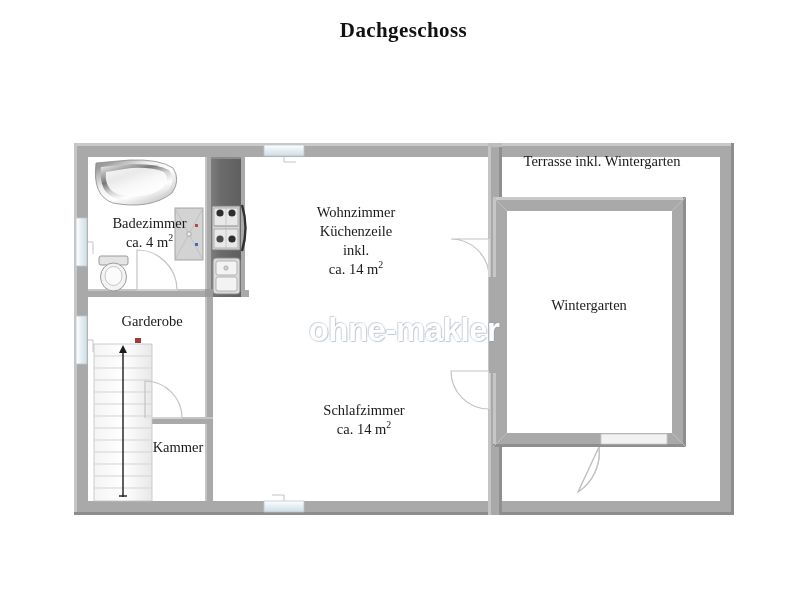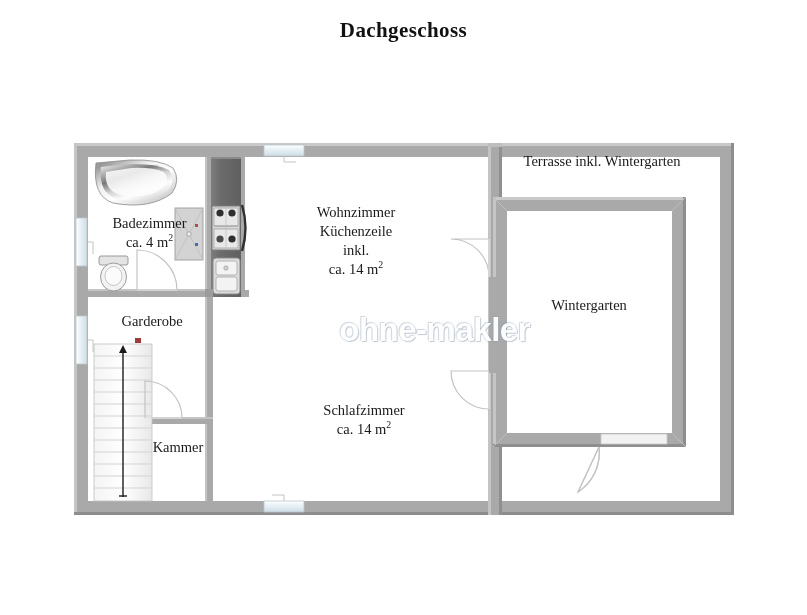--- a/index.html
+++ b/index.html
@@ -63,21 +63,21 @@
     top: 275px;
     width: 252px;
     height: 82px;
     pointer-events: none;
   }
   #watermark-text {
     position: absolute;
     left: 0;
     top: 36px;
     width: 252px;
-    text-align: right;
+    text-align: center;
     font-family: "Liberation Sans", sans-serif;
     font-size: 33px;
     font-weight: bold;
     color: #ffffff;
     letter-spacing: -0.5px;
     text-shadow:
        0 0 2px rgba(120,140,165,0.55),
        1px 1px 0 rgba(150,165,185,0.45),
       -1px -1px 0 rgba(150,165,185,0.30);
     opacity: 0.97;

